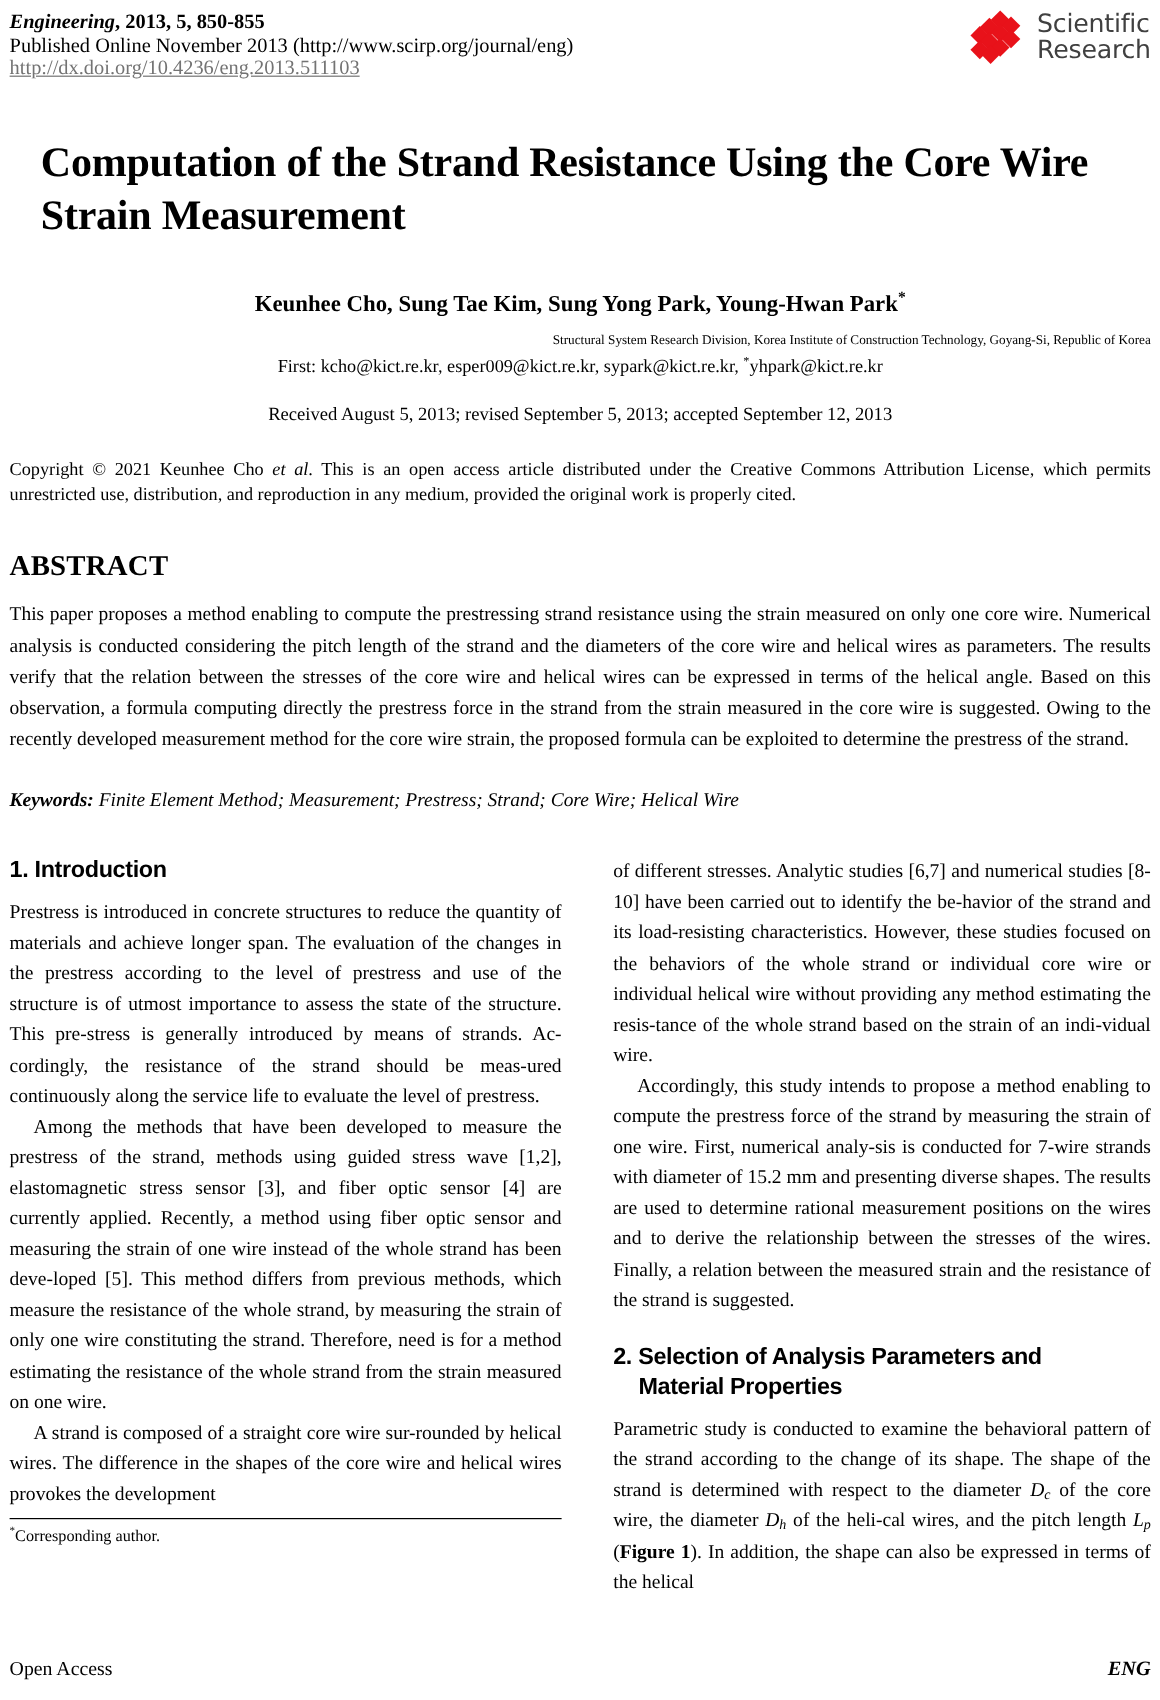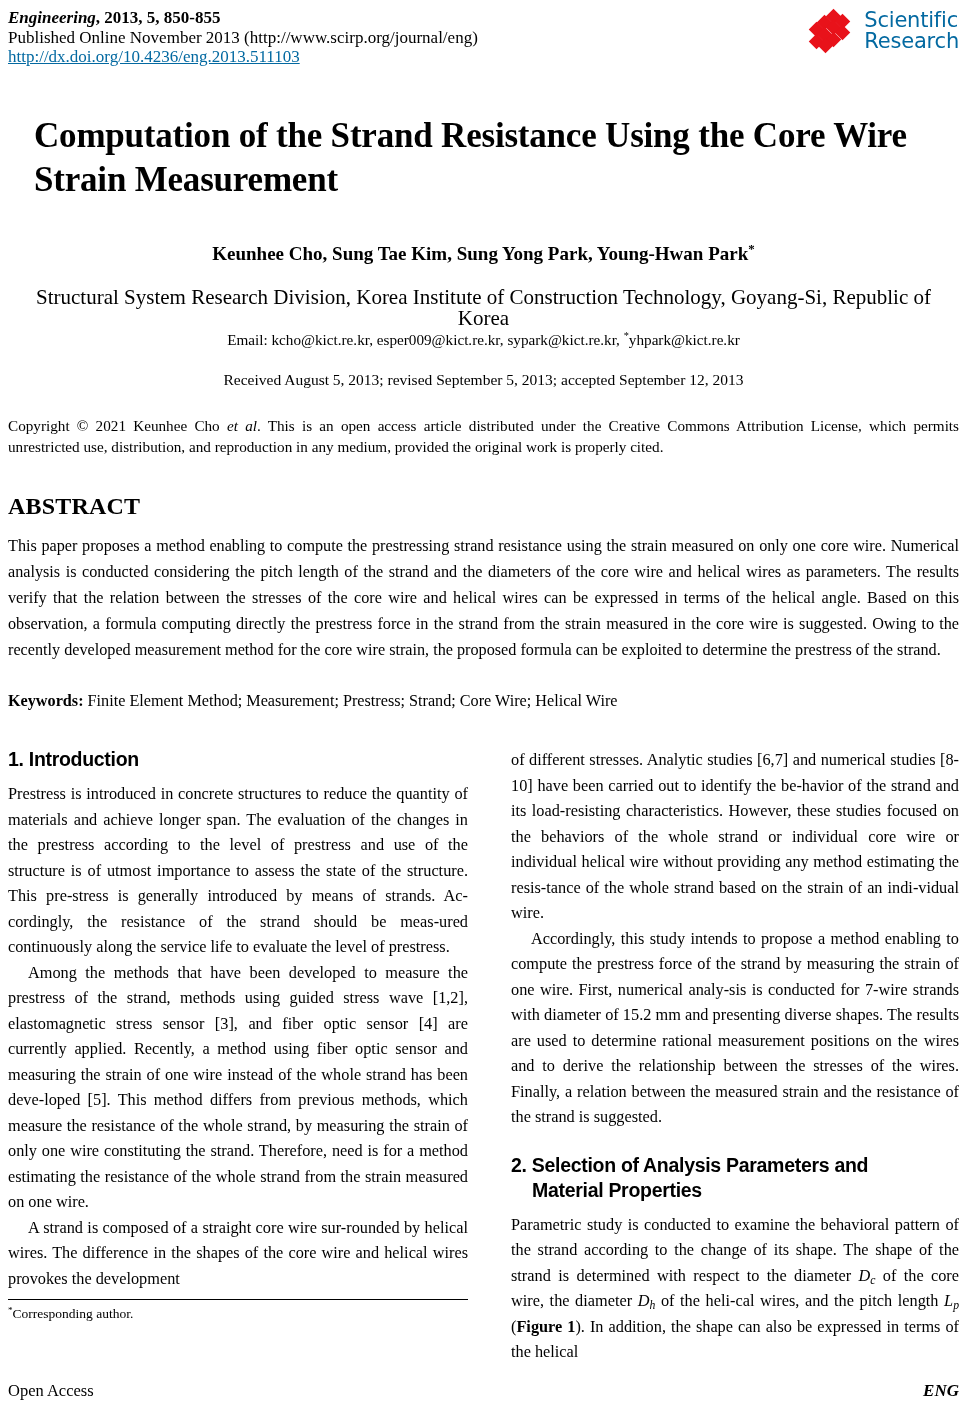--- a/index.html
+++ b/index.html
@@ -43,21 +43,21 @@
     line-height: 19.5px;
   }
   .mast-line1 .jname {
     font-style: italic;
     font-weight: bold;
   }
   .mast-line1 .jinfo {
     font-weight: bold;
   }
   .mast-doi {
-    color: #0369a1;
+    color: #737373;
     text-decoration: underline;
   }
   .logo {
     position: absolute;
     right: 0;
     top: 2px;
     display: flex;
     align-items: center;
     gap: 7px;
   }
@@ -71,44 +71,44 @@
     width: 11px;
     height: 11px;
     background: #e8121a;
     transform: rotate(45deg);
     display: block;
   }
   .logo-text {
     font-family: "DejaVu Sans", "Liberation Sans", sans-serif;
     font-size: 21px;
     line-height: 21px;
-    color: #0369a1;
+    color: #404040;
     letter-spacing: -0.2px;
   }
 
   
   .title {
     margin-top: 44px;
     font-size: 35px;
     line-height: 44px;
     font-weight: bold;
     letter-spacing: -0.2px;
     padding: 0 26px;
   }
   .authors {
     margin-top: 40px;
     text-align: center;
     font-size: 19px;
     font-weight: bold;
     line-height: 24px;
   }
   .affil {
-    margin-top: 21px;
-    text-align: center;
-    font-size: 21px;
+    margin-top: 8px;
+    text-align: right;
+    font-size: 11px;
     line-height: 21px;
   }
   .email {
     text-align: center;
     font-size: 15.2px;
     line-height: 21px;
   }
   .dates {
     margin-top: 19px;
     text-align: center;
@@ -134,20 +134,21 @@
   .abstract-body {
     margin-top: 13px;
     font-size: 16.2px;
     line-height: 26px;
     text-align: justify;
   }
   .keywords {
     margin-top: 26px;
     font-size: 16.2px;
     line-height: 24px;
+    font-style: italic;
   }
   .keywords b { font-weight: bold; }
 
   
   .columns {
     margin-top: 34px;
     display: flex;
     gap: 43px;
   }
   .col {
@@ -246,21 +247,21 @@
         </div>
       </div>
     </div>
 
     <div class="title">Computation of the Strand Resistance Using the Core Wire Strain Measurement</div>
 
     <div class="authors"><span>Keunhee Cho, Sung Tae Kim, Sung Yong Park, Young-Hwan Park</span><sup>*</sup></div>
 
     <div class="affil">Structural System Research Division, Korea Institute of Construction Technology, Goyang-Si, Republic of Korea</div>
 
-    <div class="email"><span>Email: </span><span>kcho@kict.re.kr, esper009@kict.re.kr, sypark@kict.re.kr, </span><sup>*</sup><span>yhpark@kict.re.kr</span></div>
+    <div class="email"><span>First: </span><span>kcho@kict.re.kr, esper009@kict.re.kr, sypark@kict.re.kr, </span><sup>*</sup><span>yhpark@kict.re.kr</span></div>
 
     <div class="dates">Received August 5, 2013; revised September 5, 2013; accepted September 12, 2013</div>
 
     <div class="copyright"><span>Copyright © 2021 Keunhee Cho </span><span class="it">et al</span><span>. This is an open access article distributed under the Creative Commons Attribution License, which permits unrestricted use, distribution, and reproduction in any medium, provided the original work is properly cited.</span></div>
 
     <div class="abstract-head">ABSTRACT</div>
     <div class="abstract-body">This paper proposes a method enabling to compute the prestressing strand resistance using the strain measured on only one core wire. Numerical analysis is conducted considering the pitch length of the strand and the diameters of the core wire and helical wires as parameters. The results verify that the relation between the stresses of the core wire and helical wires can be expressed in terms of the helical angle. Based on this observation, a formula computing directly the prestress force in the strand from the strain measured in the core wire is suggested. Owing to the recently developed measurement method for the core wire strain, the proposed formula can be exploited to determine the prestress of the strand.</div>
 
     <div class="keywords"><b>Keywords:</b><span> Finite Element Method; Measurement; Prestress; Strand; Core Wire; Helical Wire</span></div>
 

